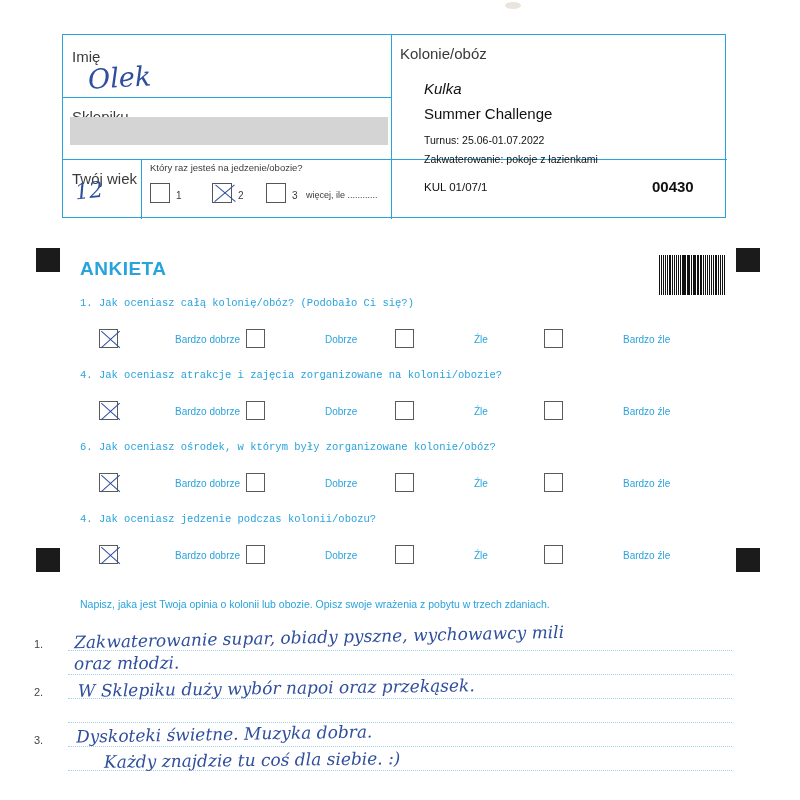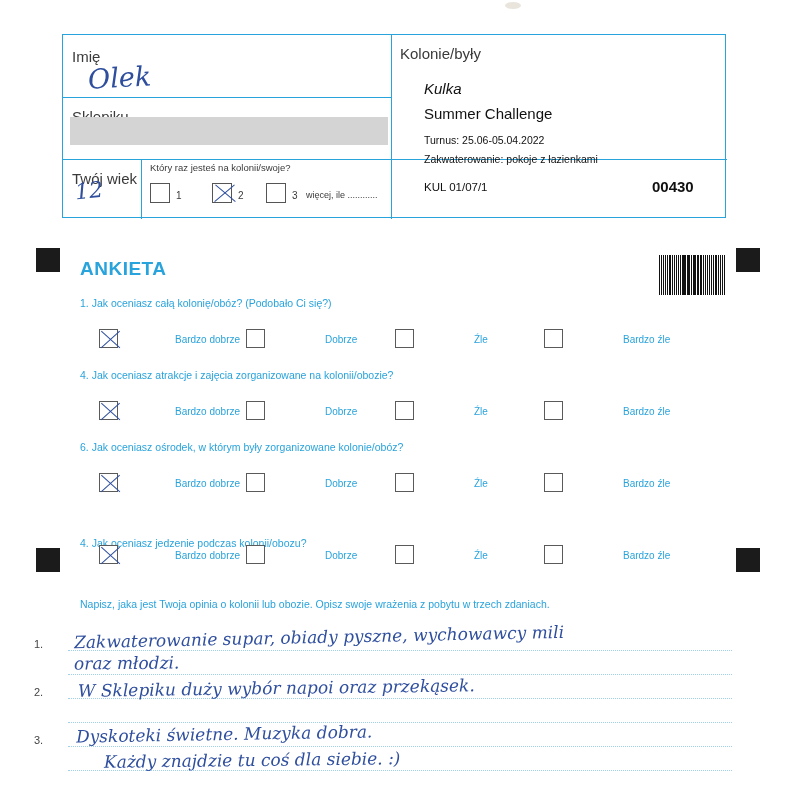--- a/index.html
+++ b/index.html
@@ -199,20 +199,21 @@
     font-size: 19px;
     font-weight: bold;
     color: #29a3dc;
     letter-spacing: 0.5px;
   }
   .question {
     position: absolute;
     left: 80px;
     font-size: 10.5px;
     color: #29a3dc;
+    font-family: Liberation Mono, monospace;
   }
   .opt-label {
     position: absolute;
     font-size: 10px;
     color: #29a3dc;
     padding-left: 44px;
   }
   .opt-box {
     position: absolute;
     width: 19px;
@@ -287,37 +288,37 @@
 
 <div class="field-label" style="left:72px; top:48px;">Imię</div>
 <div class="hand hand-name">Olek</div>
 
 <div class="field-label" style="left:72px; top:108px;">Sklepiku</div>
 <div class="redacted"></div>
 
 <div class="field-label" style="left:72px; top:170px;">Twój wiek</div>
 <div class="hand hand-age">12</div>
 
-<div class="times-label">Który raz jesteś na kolonii/swoje?</div>
+<div class="times-label">Który raz jesteś na jedzenie/obozie?</div>
 
 <div class="cbox" style="left:150px; top:183px;"></div>
 <div class="cbox-num" style="left:176px; top:190px;">1</div>
 
 <div class="cbox checked" style="left:212px; top:183px;"></div>
 <div class="cbox-num" style="left:238px; top:190px;">2</div>
 
 <div class="cbox" style="left:266px; top:183px;"></div>
 <div class="cbox-num" style="left:292px; top:190px;">3</div>
 
 <div class="more-label">więcej, ile ............</div>
 
-<div class="field-label" style="left:400px; top:45px;">Kolonie/były</div>
+<div class="field-label" style="left:400px; top:45px;">Kolonie/obóz</div>
 <div class="camp-name" style="top:80px;font-style:italic;">Kulka</div>
 <div class="camp-name" style="top:105px;text-align:center;">Summer Challenge</div>
-<div class="camp-line" style="top:134px;">Turnus:  25.06-05.04.2022</div>
+<div class="camp-line" style="top:134px;">Turnus:  25.06-01.07.2022</div>
 <div class="camp-line" style="top:153px;">Zakwaterowanie:  pokoje z łazienkami</div>
 <div class="camp-code">KUL 01/07/1</div>
 <div class="camp-number">00430</div>
 
 <div class="mark" style="left:36px; top:248px;"></div>
 <div class="mark" style="left:736px; top:248px;"></div>
 <div class="mark" style="left:36px; top:548px;"></div>
 <div class="mark" style="left:736px; top:548px;"></div>
 
 <div class="barcode" id="barcode">
@@ -380,21 +381,21 @@
 <div class="question" style="top:441px;">6. Jak oceniasz ośrodek, w którym były zorganizowane kolonie/obóz?</div>
 <div class="opt-box checked" style="left:99px; top:473px;"></div>
 <div class="opt-label" style="left:131px; top:478px;">Bardzo dobrze</div>
 <div class="opt-box" style="left:246px; top:473px;"></div>
 <div class="opt-label" style="left:281px; top:478px;">Dobrze</div>
 <div class="opt-box" style="left:395px; top:473px;"></div>
 <div class="opt-label" style="left:430px; top:478px;">Źle</div>
 <div class="opt-box" style="left:544px; top:473px;"></div>
 <div class="opt-label" style="left:579px; top:478px;">Bardzo źle</div>
 
-<div class="question" style="top:513px;margin-top:24px;">4. Jak oceniasz jedzenie podczas kolonii/obozu?</div>
+<div class="question" style="top:513px;">4. Jak oceniasz jedzenie podczas kolonii/obozu?</div>
 <div class="opt-box checked" style="left:99px; top:545px;"></div>
 <div class="opt-label" style="left:131px; top:550px;">Bardzo dobrze</div>
 <div class="opt-box" style="left:246px; top:545px;"></div>
 <div class="opt-label" style="left:281px; top:550px;">Dobrze</div>
 <div class="opt-box" style="left:395px; top:545px;"></div>
 <div class="opt-label" style="left:430px; top:550px;">Źle</div>
 <div class="opt-box" style="left:544px; top:545px;"></div>
 <div class="opt-label" style="left:579px; top:550px;">Bardzo źle</div>
 
 <div class="opinion-prompt">Napisz, jaka jest Twoja opinia o kolonii lub obozie. Opisz swoje wrażenia z pobytu w trzech zdaniach.</div>

